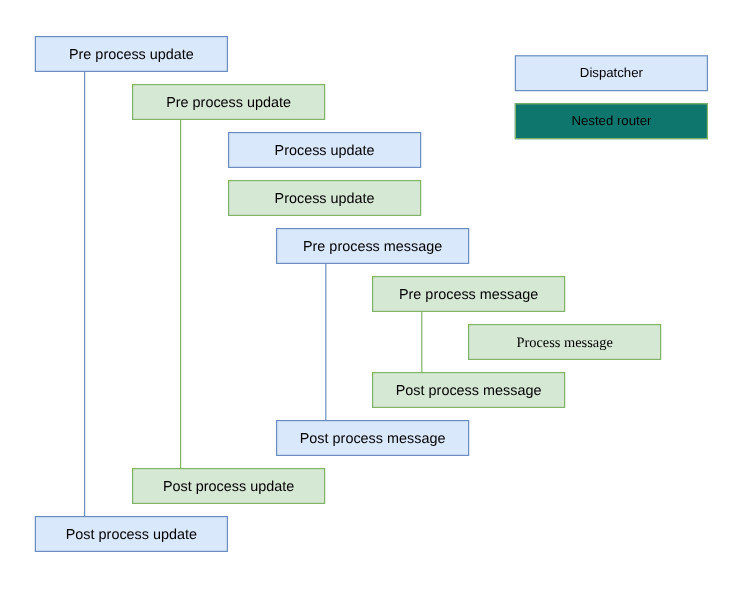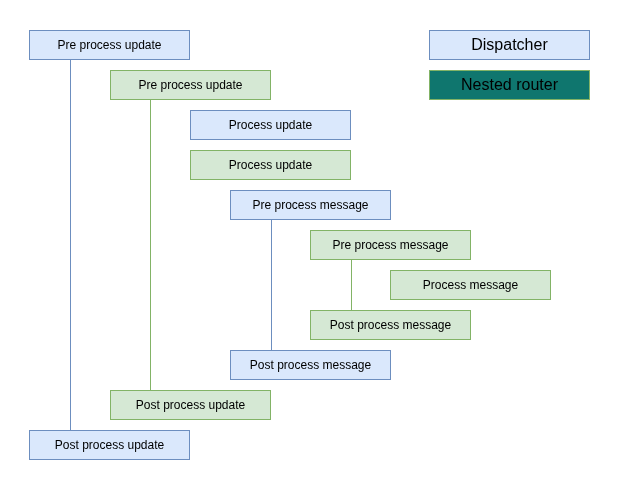--- a/index.html
+++ b/index.html
@@ -52,27 +52,28 @@
   }
   .connector.router-edge {
     background: #82b366;
   }
   .legend-box {
     position: absolute;
     box-sizing: border-box;
     display: flex;
     align-items: center;
     justify-content: center;
-    font-size: 16px;
+    font-size: 11px;
     line-height: 14px;
     color: #000000;
     border-width: 1px;
     border-style: solid;
     white-space: nowrap;
     z-index: 2;
+    margin-top: 16px;
   }
   .legend-box.dispatcher {
     background: #dae8fc;
     border-color: #6c8ebf;
   }
   .legend-box.router {
     background: #0f766e;
     border-color: #82b366;
   }
 </style>
@@ -83,20 +84,20 @@
     <div class="connector dispatcher-edge" style="left: 70px; top: 60px; width: 1px; height: 370px;"></div>
     <div class="connector router-edge" style="left: 150px; top: 100px; width: 1px; height: 290px;"></div>
     <div class="connector dispatcher-edge" style="left: 271px; top: 220px; width: 1px; height: 130px;"></div>
     <div class="connector router-edge" style="left: 351px; top: 260px; width: 1px; height: 50px;"></div>
     <div class="node dispatcher" style="left: 29px; top: 30px; width: 161px; height: 30px;">Pre process update</div>
     <div class="node router" style="left: 110px; top: 70px; width: 161px; height: 30px;">Pre process update</div>
     <div class="node dispatcher" style="left: 190px; top: 110px; width: 161px; height: 30px;">Process update</div>
     <div class="node router" style="left: 190px; top: 150px; width: 161px; height: 30px;">Process update</div>
     <div class="node dispatcher" style="left: 230px; top: 190px; width: 161px; height: 30px;">Pre process message</div>
     <div class="node router" style="left: 310px; top: 230px; width: 161px; height: 30px;">Pre process message</div>
-    <div class="node router" style="left: 390px; top: 270px; width: 161px; height: 30px;">Process message</div>
+    <div class="node router" style="left: 390px; top: 270px; width: 161px; height: 30px; font-family: Liberation Serif, serif;">Process message</div>
     <div class="node router" style="left: 310px; top: 310px; width: 161px; height: 30px;">Post process message</div>
     <div class="node dispatcher" style="left: 230px; top: 350px; width: 161px; height: 30px;">Post process message</div>
     <div class="node router" style="left: 110px; top: 390px; width: 161px; height: 30px;">Post process update</div>
     <div class="node dispatcher" style="left: 29px; top: 430px; width: 161px; height: 30px;">Post process update</div>
     <div class="legend-box dispatcher" style="left: 429px; top: 30px; width: 161px; height: 30px;">Dispatcher</div>
     <div class="legend-box router" style="left: 429px; top: 70px; width: 161px; height: 30px;">Nested router</div>
   </div>
 
 </body></html>

